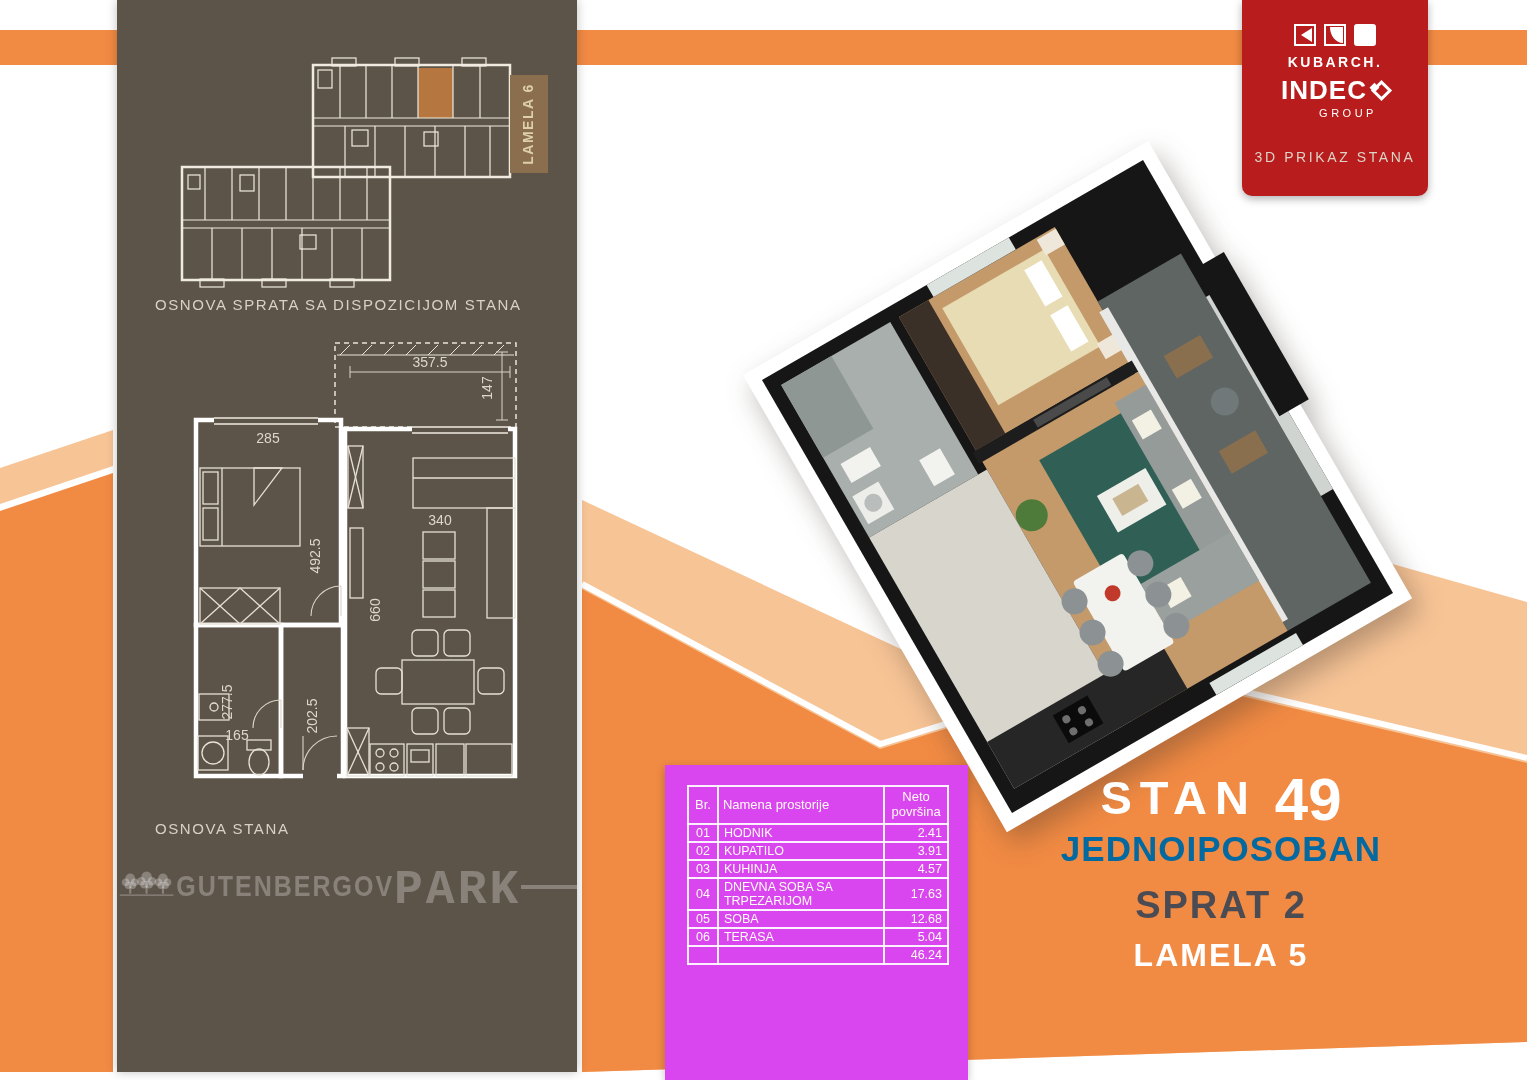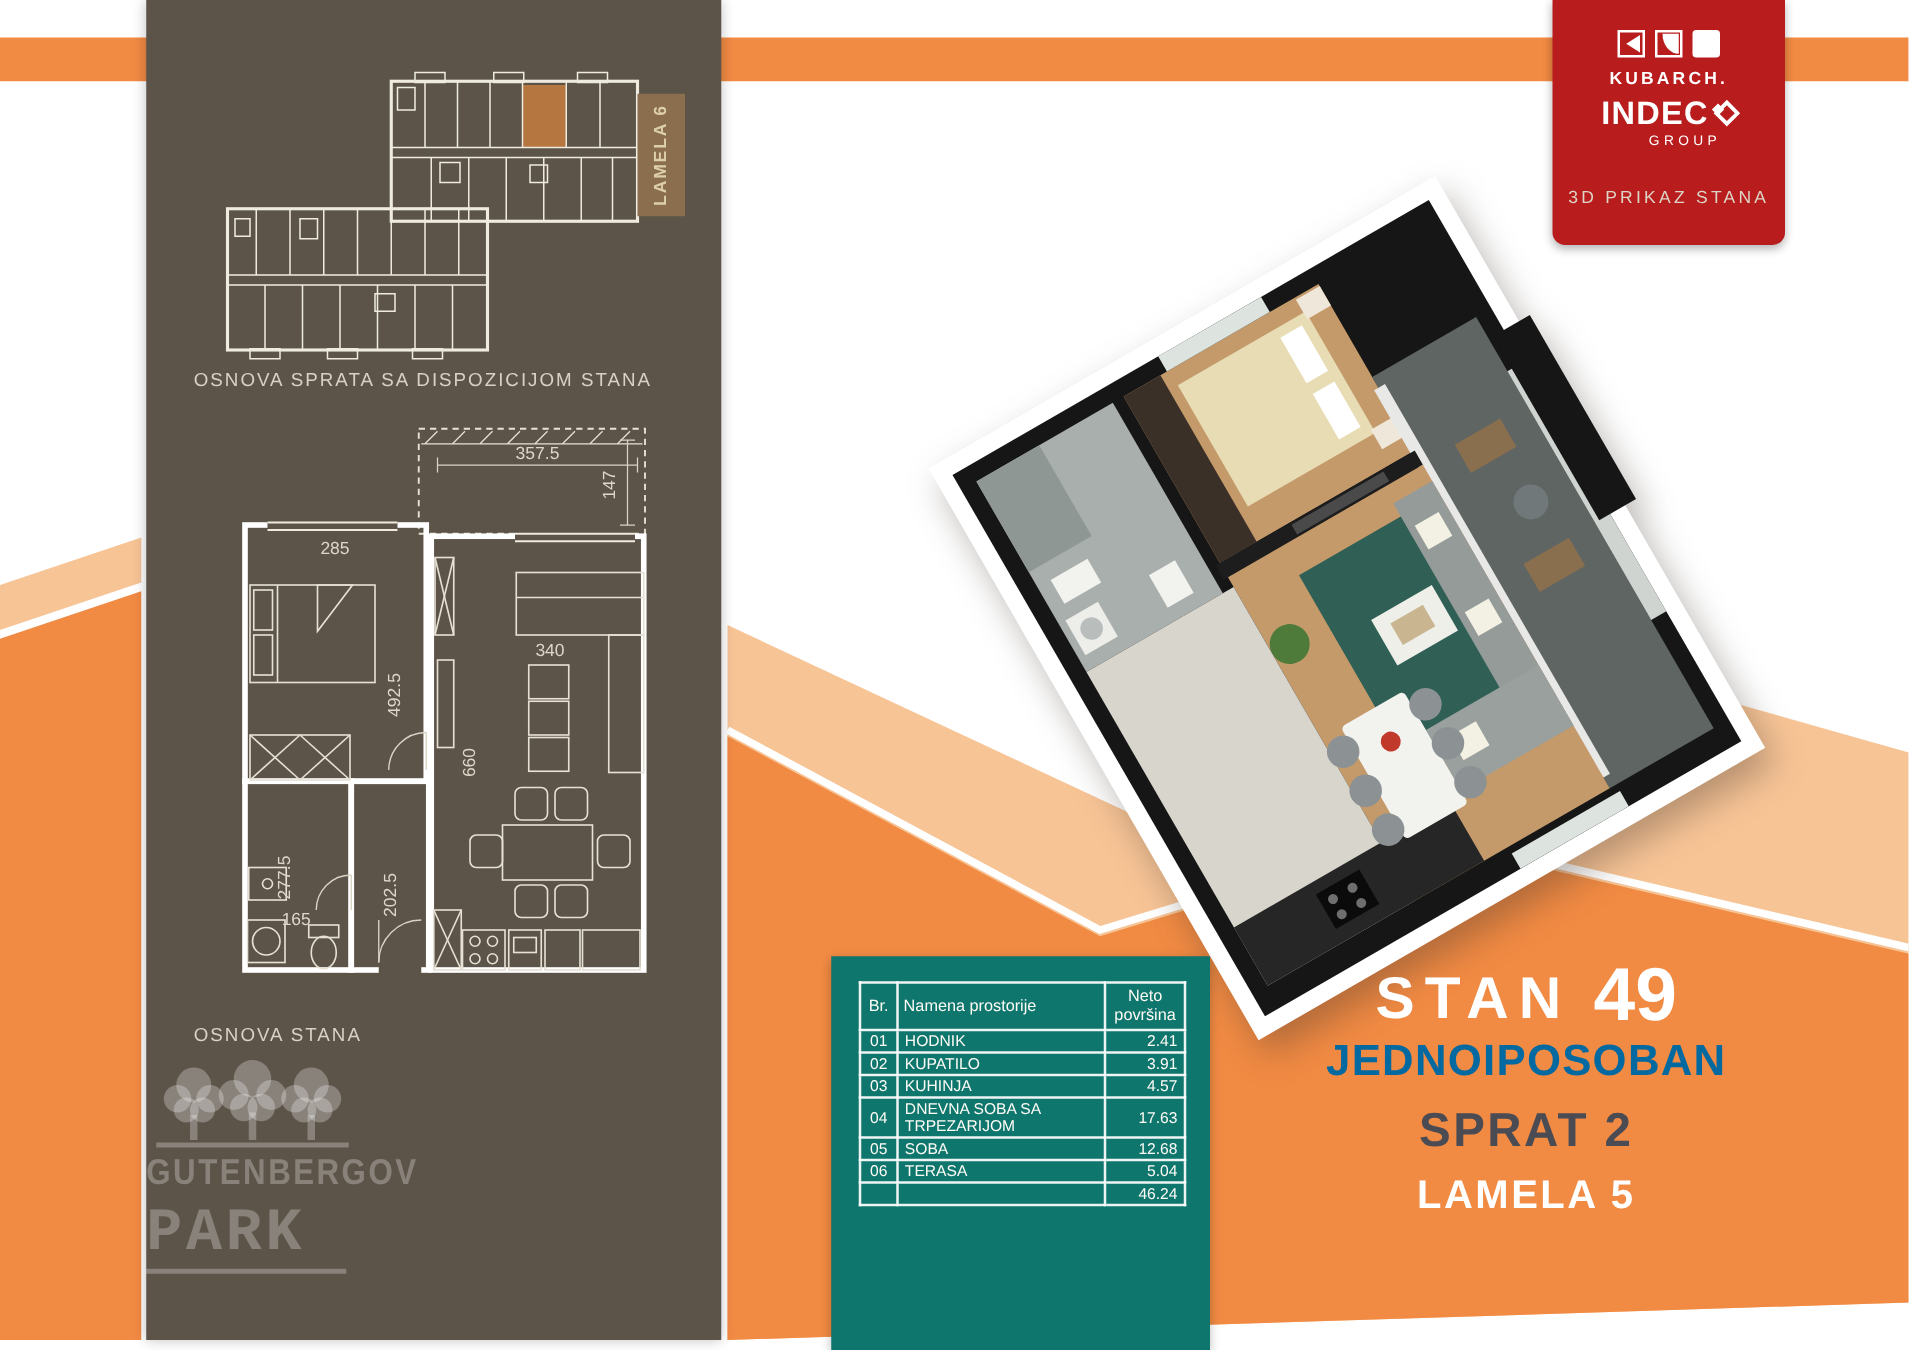--- a/index.html
+++ b/index.html
@@ -13,21 +13,21 @@
   #bg-svg{position:absolute;left:0;top:0;z-index:0;}
   #render-svg{position:absolute;left:690px;top:85px;z-index:1;filter:drop-shadow(8px 12px 14px rgba(60,50,40,.35));}
 
   
   #left-panel{position:absolute;left:117px;top:0;width:460px;height:1072px;background:#5D5449;z-index:2;box-shadow:0 0 10px rgba(0,0,0,.25);}
   .panel-title{position:absolute;color:#D8D1C4;font-size:15px;letter-spacing:1.6px;white-space:nowrap;}
   #site-title{left:38px;top:296px;}
   #unit-title{left:38px;top:820px;}
 
   
-  #park-logo{position:absolute;left:0;top:848px;width:100%;display:flex;flex-direction:column;color:rgba(255,255,255,.27);}
+  #park-logo{position:absolute;left:0;top:848px;width:100%;display:flex;flex-direction:row;align-items:center;color:rgba(255,255,255,.27);}
   #logo-word-top{font-size:25px;font-weight:bold;letter-spacing:2px;margin-top:4px;transform:scaleY(1.15);}
   #logo-word-bottom{font-size:48px;font-weight:bold;letter-spacing:3px;line-height:.92;margin-top:12px;font-family:Liberation Mono, monospace;}
   #logo-underline{width:160px;height:4px;background:rgba(255,255,255,.27);margin-top:6px;}
 
   
   #brand-panel{position:absolute;left:1242px;top:0;width:186px;height:196px;background:#b91c1c;border-radius:0 0 10px 10px;z-index:2;box-shadow:0 3px 8px rgba(0,0,0,.3);display:flex;flex-direction:column;align-items:center;color:#fff;}
   #kub-squares{display:flex;gap:8px;margin-top:24px;}
   .kub-sq{width:22px;height:22px;position:relative;}
   .kub-sq.outlined{border:2px solid #fff;}
   .kub-sq.solid{background:#fff;border-radius:3px;}
@@ -35,33 +35,33 @@
   #kub-quarter{position:absolute;right:1px;top:1px;width:13px;height:16px;background:#fff;border-bottom-left-radius:100% 100%;}
   #kubarch-label{font-size:14px;font-weight:bold;letter-spacing:2.5px;margin-top:8px;}
   #indeco-row{display:flex;align-items:center;margin-top:5px;}
   #indeco-label{font-size:26px;font-weight:bold;letter-spacing:1px;}
   #indeco-diamond{width:15px;height:15px;border:3px solid #fff;transform:rotate(45deg);margin-left:7px;position:relative;}
   #indeco-diamond i{position:absolute;left:-6px;top:4px;width:7px;height:7px;background:#fff;}
   #indeco-group{font-size:11px;letter-spacing:3.5px;margin-top:1px;margin-left:26px;}
   #brand-caption{margin-top:30px;font-size:14px;letter-spacing:2.6px;color:#DCD5C8;}
 
   
-  #table-panel{position:absolute;left:665px;top:765px;width:303px;height:315px;background:#0f766e;z-index:2;box-shadow:0 3px 8px rgba(0,0,0,.25);}
+  #table-panel{position:absolute;left:665px;top:765px;width:303px;height:315px;background:#d946ef;z-index:2;box-shadow:0 3px 8px rgba(0,0,0,.25);}
   #room-table{position:absolute;left:22px;top:20px;width:262px;border-collapse:collapse;color:#FDFBF5;}
   #room-table td,#room-table th{border:2px solid rgba(255,255,255,.92);font-weight:normal;padding:1px 5px;}
   #room-table th{font-size:13px;padding:3px 4px;}
   #room-table td{font-size:12.5px;height:17px;}
   .c-br{width:30px;text-align:center;}
   .c-name{width:168px;text-align:left;}
   .c-area{width:64px;text-align:right;}
   .hdr-stack span{display:block;line-height:1.15;text-align:center;}
 
   
   #info-block{position:absolute;left:1005px;top:770px;width:432px;z-index:2;text-align:center;color:#fff;}
-  #stan-line{display:flex;justify-content:center;align-items:flex-start;gap:18px;}
+  #stan-line{display:flex;justify-content:center;align-items:flex-end;gap:18px;}
   #stan-word{font-size:47px;font-weight:bold;letter-spacing:8px;}
   #stan-number{font-size:60px;font-weight:bold;line-height:.85;}
   #type-line{font-size:35px;font-weight:bold;color:#0369a1;letter-spacing:1px;margin-top:4px;}
   #floor-line{font-size:38px;font-weight:bold;color:#4B4B54;letter-spacing:2px;margin-top:15px;}
   #lamela-line{font-size:32px;font-weight:bold;letter-spacing:2px;margin-top:10px;}
   #period-line{font-size:27px;font-weight:bold;margin-top:3px;}
 </style>
 </head>
 <body>
 

